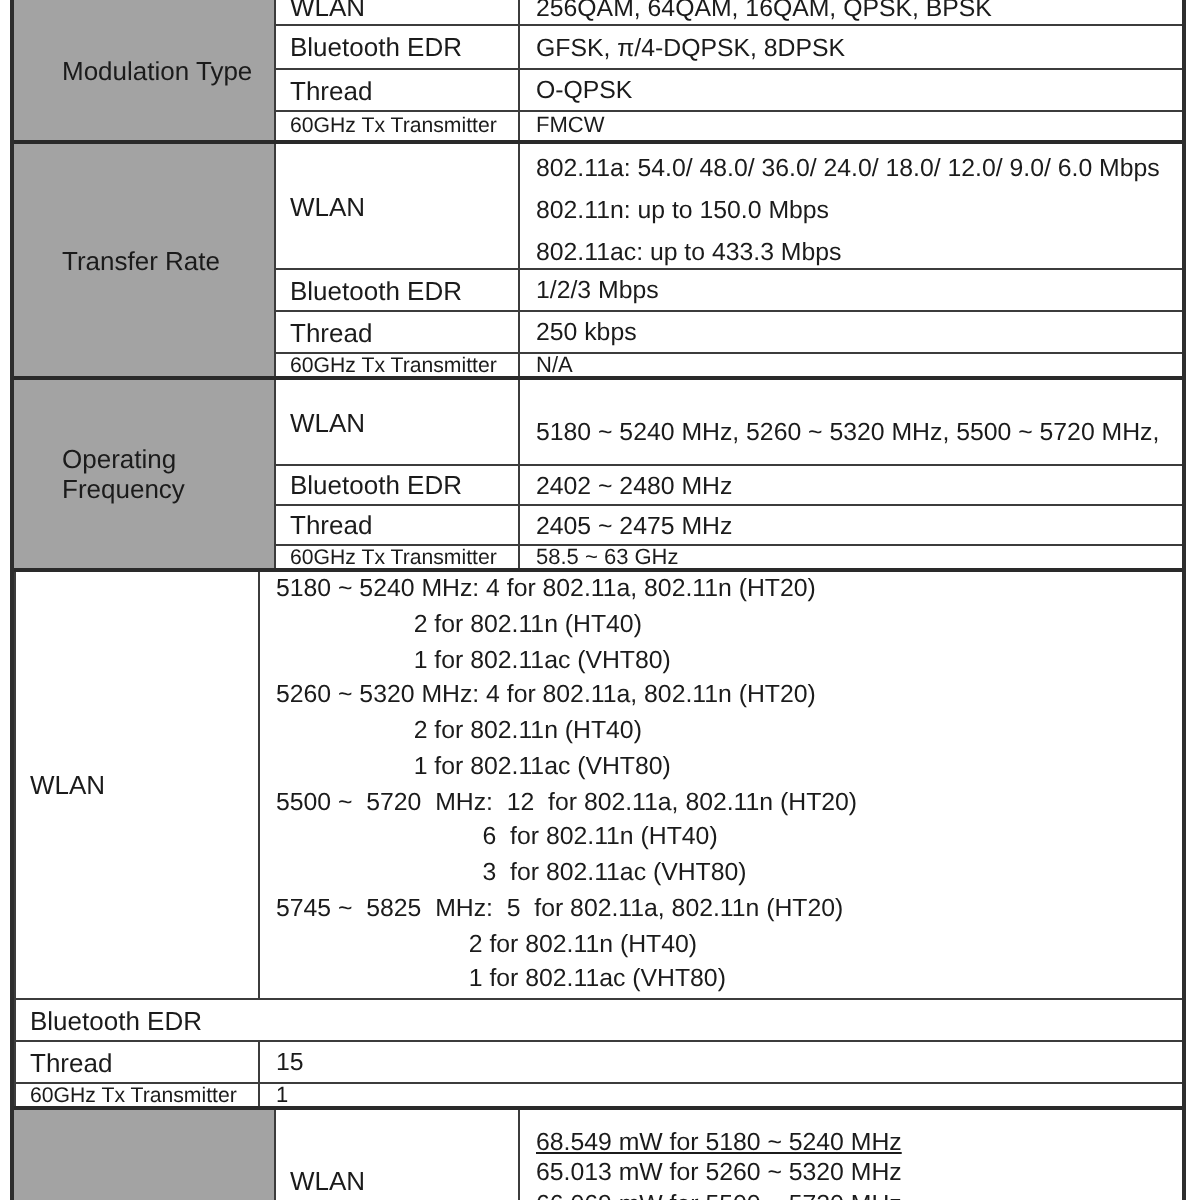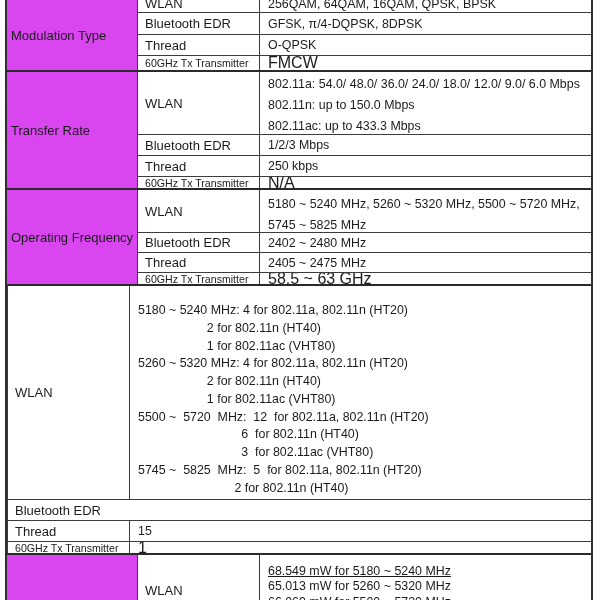--- a/index.html
+++ b/index.html
@@ -21,24 +21,24 @@
     border-right: 2px solid #2e2e2e;
     background: #fff;
   }
 
   .section { display: flex; }
   .section + .section { border-top: 2px solid #2a2a2a; }
 
   .cat-cell {
     width: 130px;
     flex: 0 0 130px;
-    background: #d946ef;
+    background: #a3a3a3;
     display: flex;
     align-items: center;
-    padding-left: 4px;
+    padding-left: 24px;
     font-size: 13px;
     color: #1b1b1b;
   }
 
   .rows { flex: 1; display: flex; flex-direction: column; }
 
   .row { display: flex; }
   .row + .row { border-top: 1px solid #3c3c3c; }
 
   .tech-cell {
@@ -62,21 +62,21 @@
   .val-line { white-space: pre; }
 
   
   .row.partial .tech-cell, .row.partial .val-cell.single {
     align-items: flex-end;
     padding-bottom: 1px;
   }
 
   
   .row.small .tech-cell { font-size: 10.6px; }
-  .row.small .val-cell { font-size: 16px; }
+  .row.small .val-cell { font-size: 11px; }
 </style>
 </head>
 <body>
 
 <div class="page">
   <div class="spec-table" id="spec-table">
       <div class="section">
         <div class="cat-cell">Modulation Type</div>
         <div class="rows">
           <div class="row partial" style="height: 12px;">
@@ -134,21 +134,21 @@
               <div class="val-line">N/A</div>
             </div>
           </div>
         </div>
       </div>
       <div class="section">
         <div class="cat-cell">Operating Frequency</div>
         <div class="rows">
           <div class="row" style="height: 42px;">
             <div class="tech-cell">WLAN</div>
-            <div class="val-cell" style="padding-top: 4px;">
+            <div class="val-cell" style="padding-top: 16px;">
               <div class="val-line" style="line-height: 21px;">5180 ~ 5240 MHz, 5260 ~ 5320 MHz, 5500 ~ 5720 MHz,</div>
               <div class="val-line" style="line-height: 21px;">5745 ~ 5825 MHz</div>
             </div>
           </div>
           <div class="row" style="height: 20px;">
             <div class="tech-cell">Bluetooth EDR</div>
             <div class="val-cell single">
               <div class="val-line">2402 ~ 2480 MHz</div>
             </div>
           </div>
@@ -163,21 +163,21 @@
             <div class="val-cell single">
               <div class="val-line">58.5 ~ 63 GHz</div>
             </div>
           </div>
         </div>
       </div>
       <div class="section">
         <div class="rows">
           <div class="row" style="height: 213px;">
             <div class="tech-cell">WLAN</div>
-            <div class="val-cell" style="padding-top: 16px;">
+            <div class="val-cell" style="padding-top: 0px;">
               <div class="val-line" style="line-height: 17.75px;">5180 ~ 5240 MHz: 4 for 802.11a, 802.11n (HT20)</div>
               <div class="val-line" style="line-height: 17.75px;">                    2 for 802.11n (HT40)</div>
               <div class="val-line" style="line-height: 17.75px;">                    1 for 802.11ac (VHT80)</div>
               <div class="val-line" style="line-height: 17.75px;">5260 ~ 5320 MHz: 4 for 802.11a, 802.11n (HT20)</div>
               <div class="val-line" style="line-height: 17.75px;">                    2 for 802.11n (HT40)</div>
               <div class="val-line" style="line-height: 17.75px;">                    1 for 802.11ac (VHT80)</div>
               <div class="val-line" style="line-height: 17.75px;">5500 ~  5720  MHz:  12  for 802.11a, 802.11n (HT20)</div>
               <div class="val-line" style="line-height: 17.75px;">                              6  for 802.11n (HT40)</div>
               <div class="val-line" style="line-height: 17.75px;">                              3  for 802.11ac (VHT80)</div>
               <div class="val-line" style="line-height: 17.75px;">5745 ~  5825  MHz:  5  for 802.11a, 802.11n (HT20)</div>

